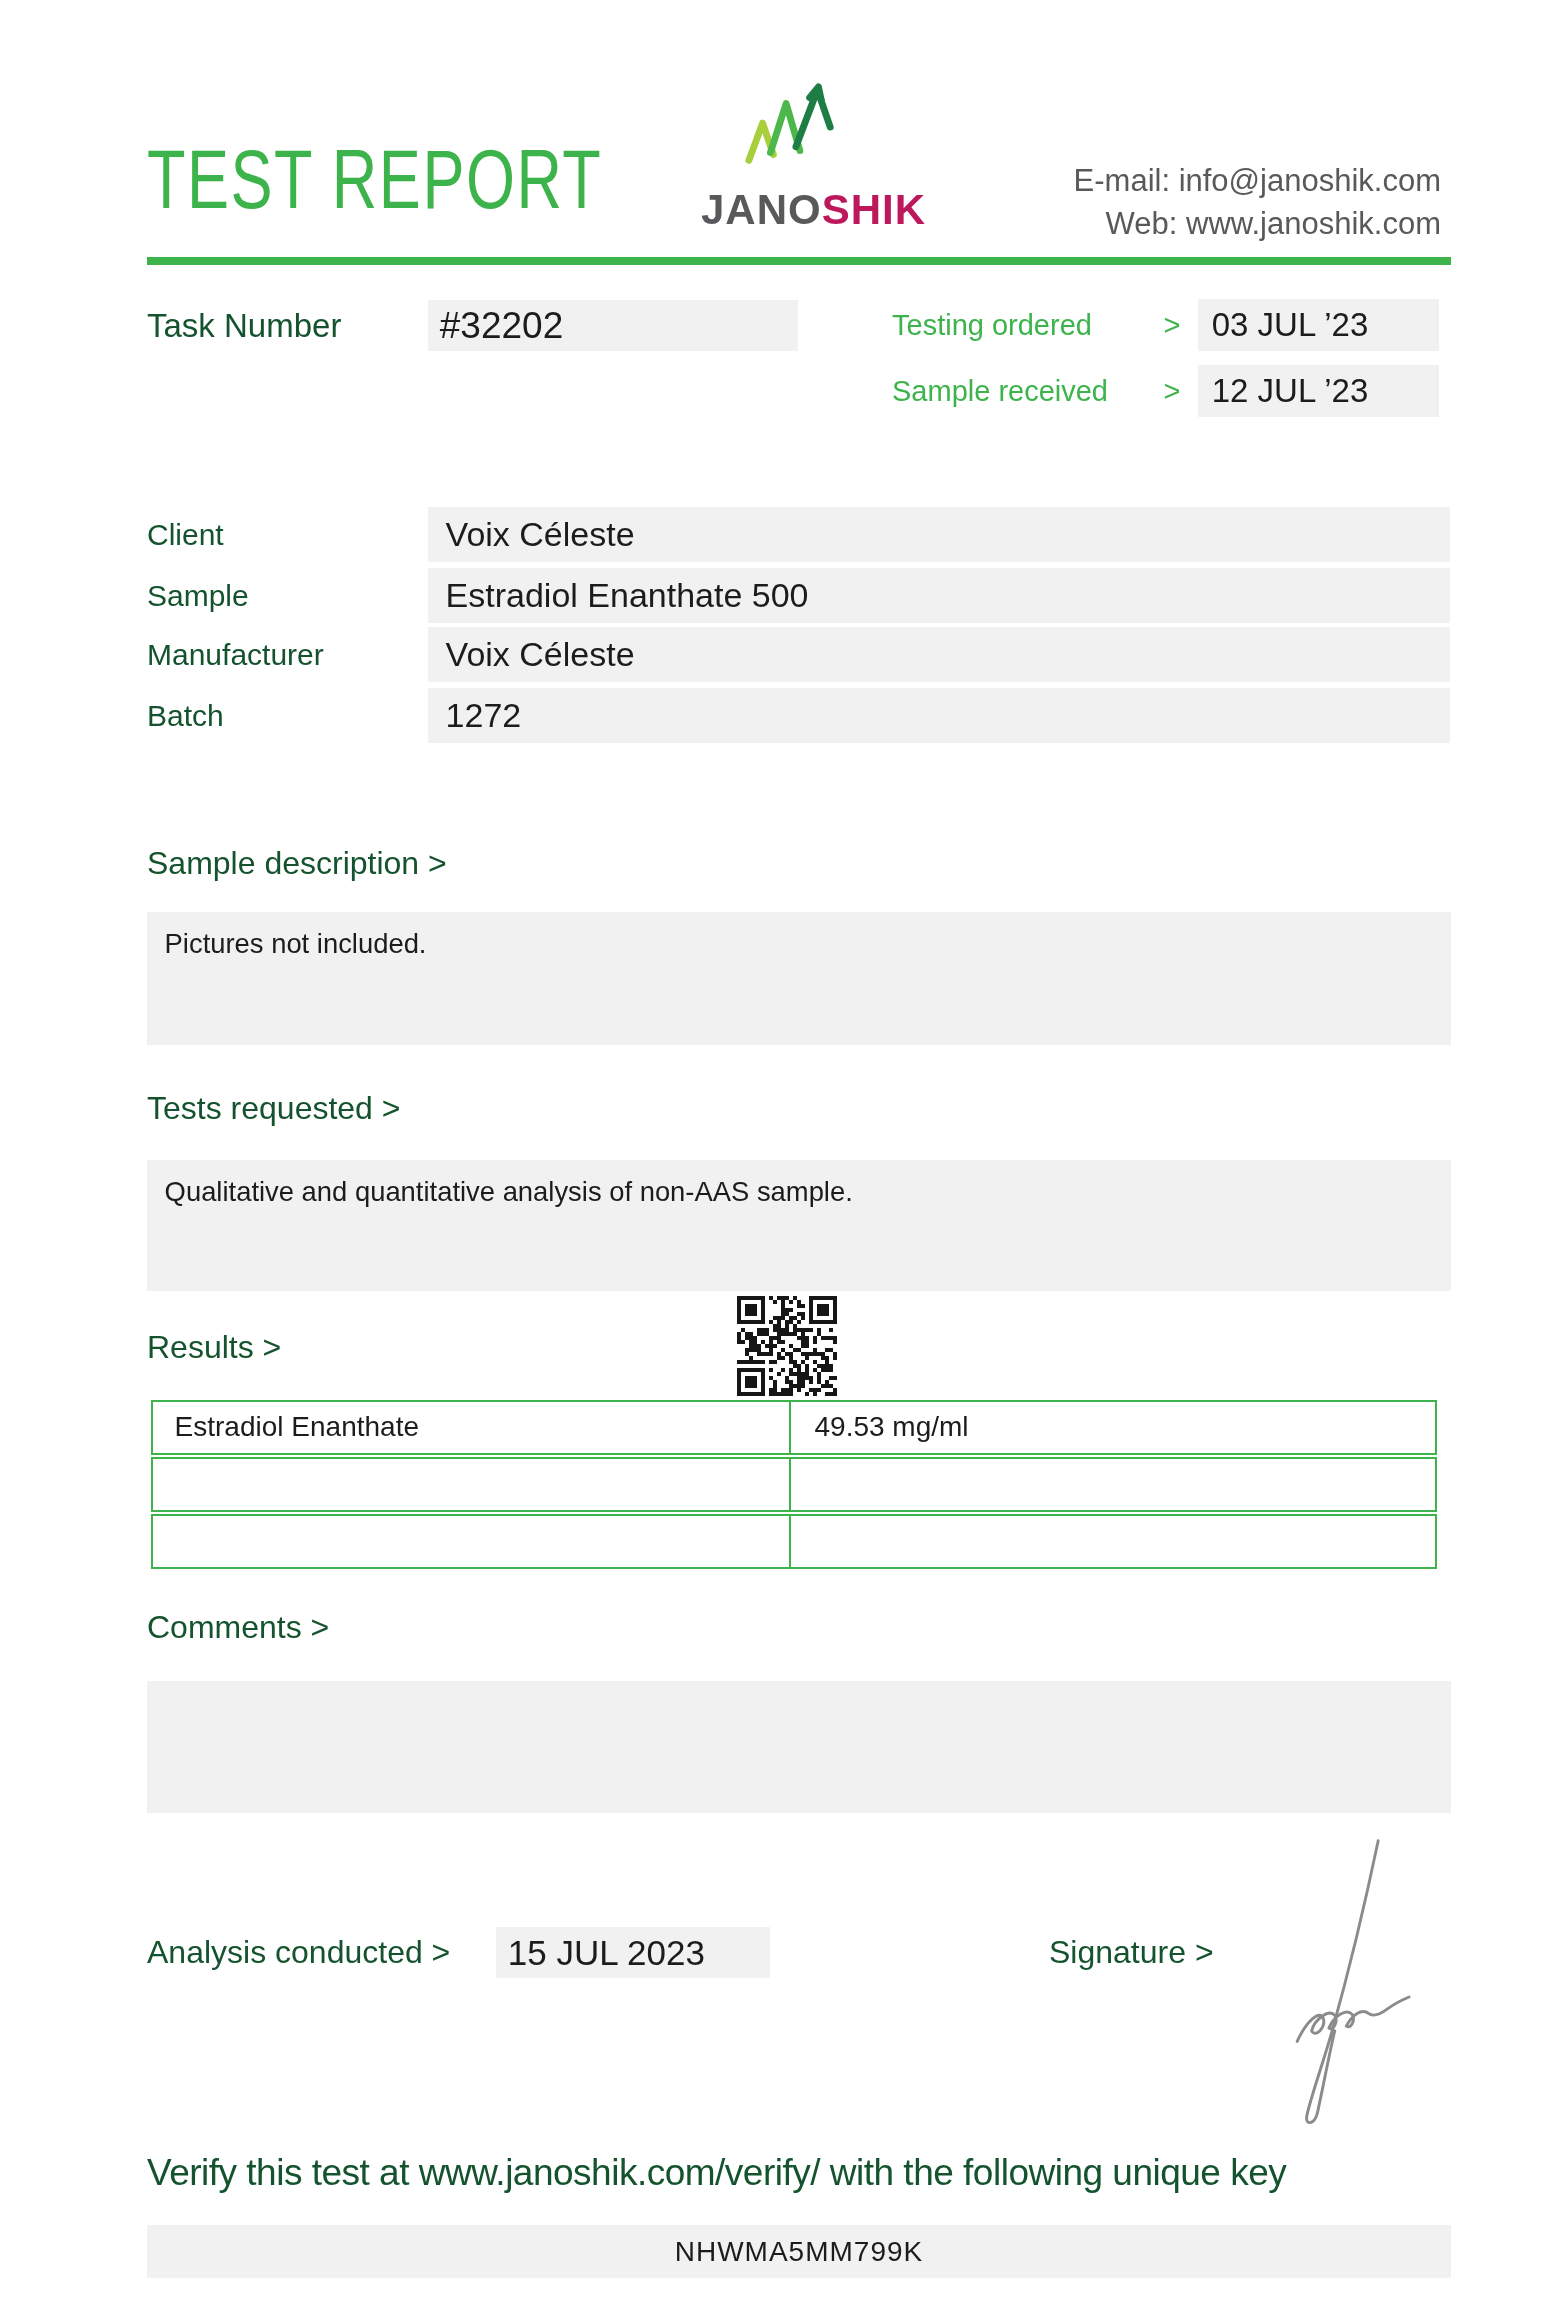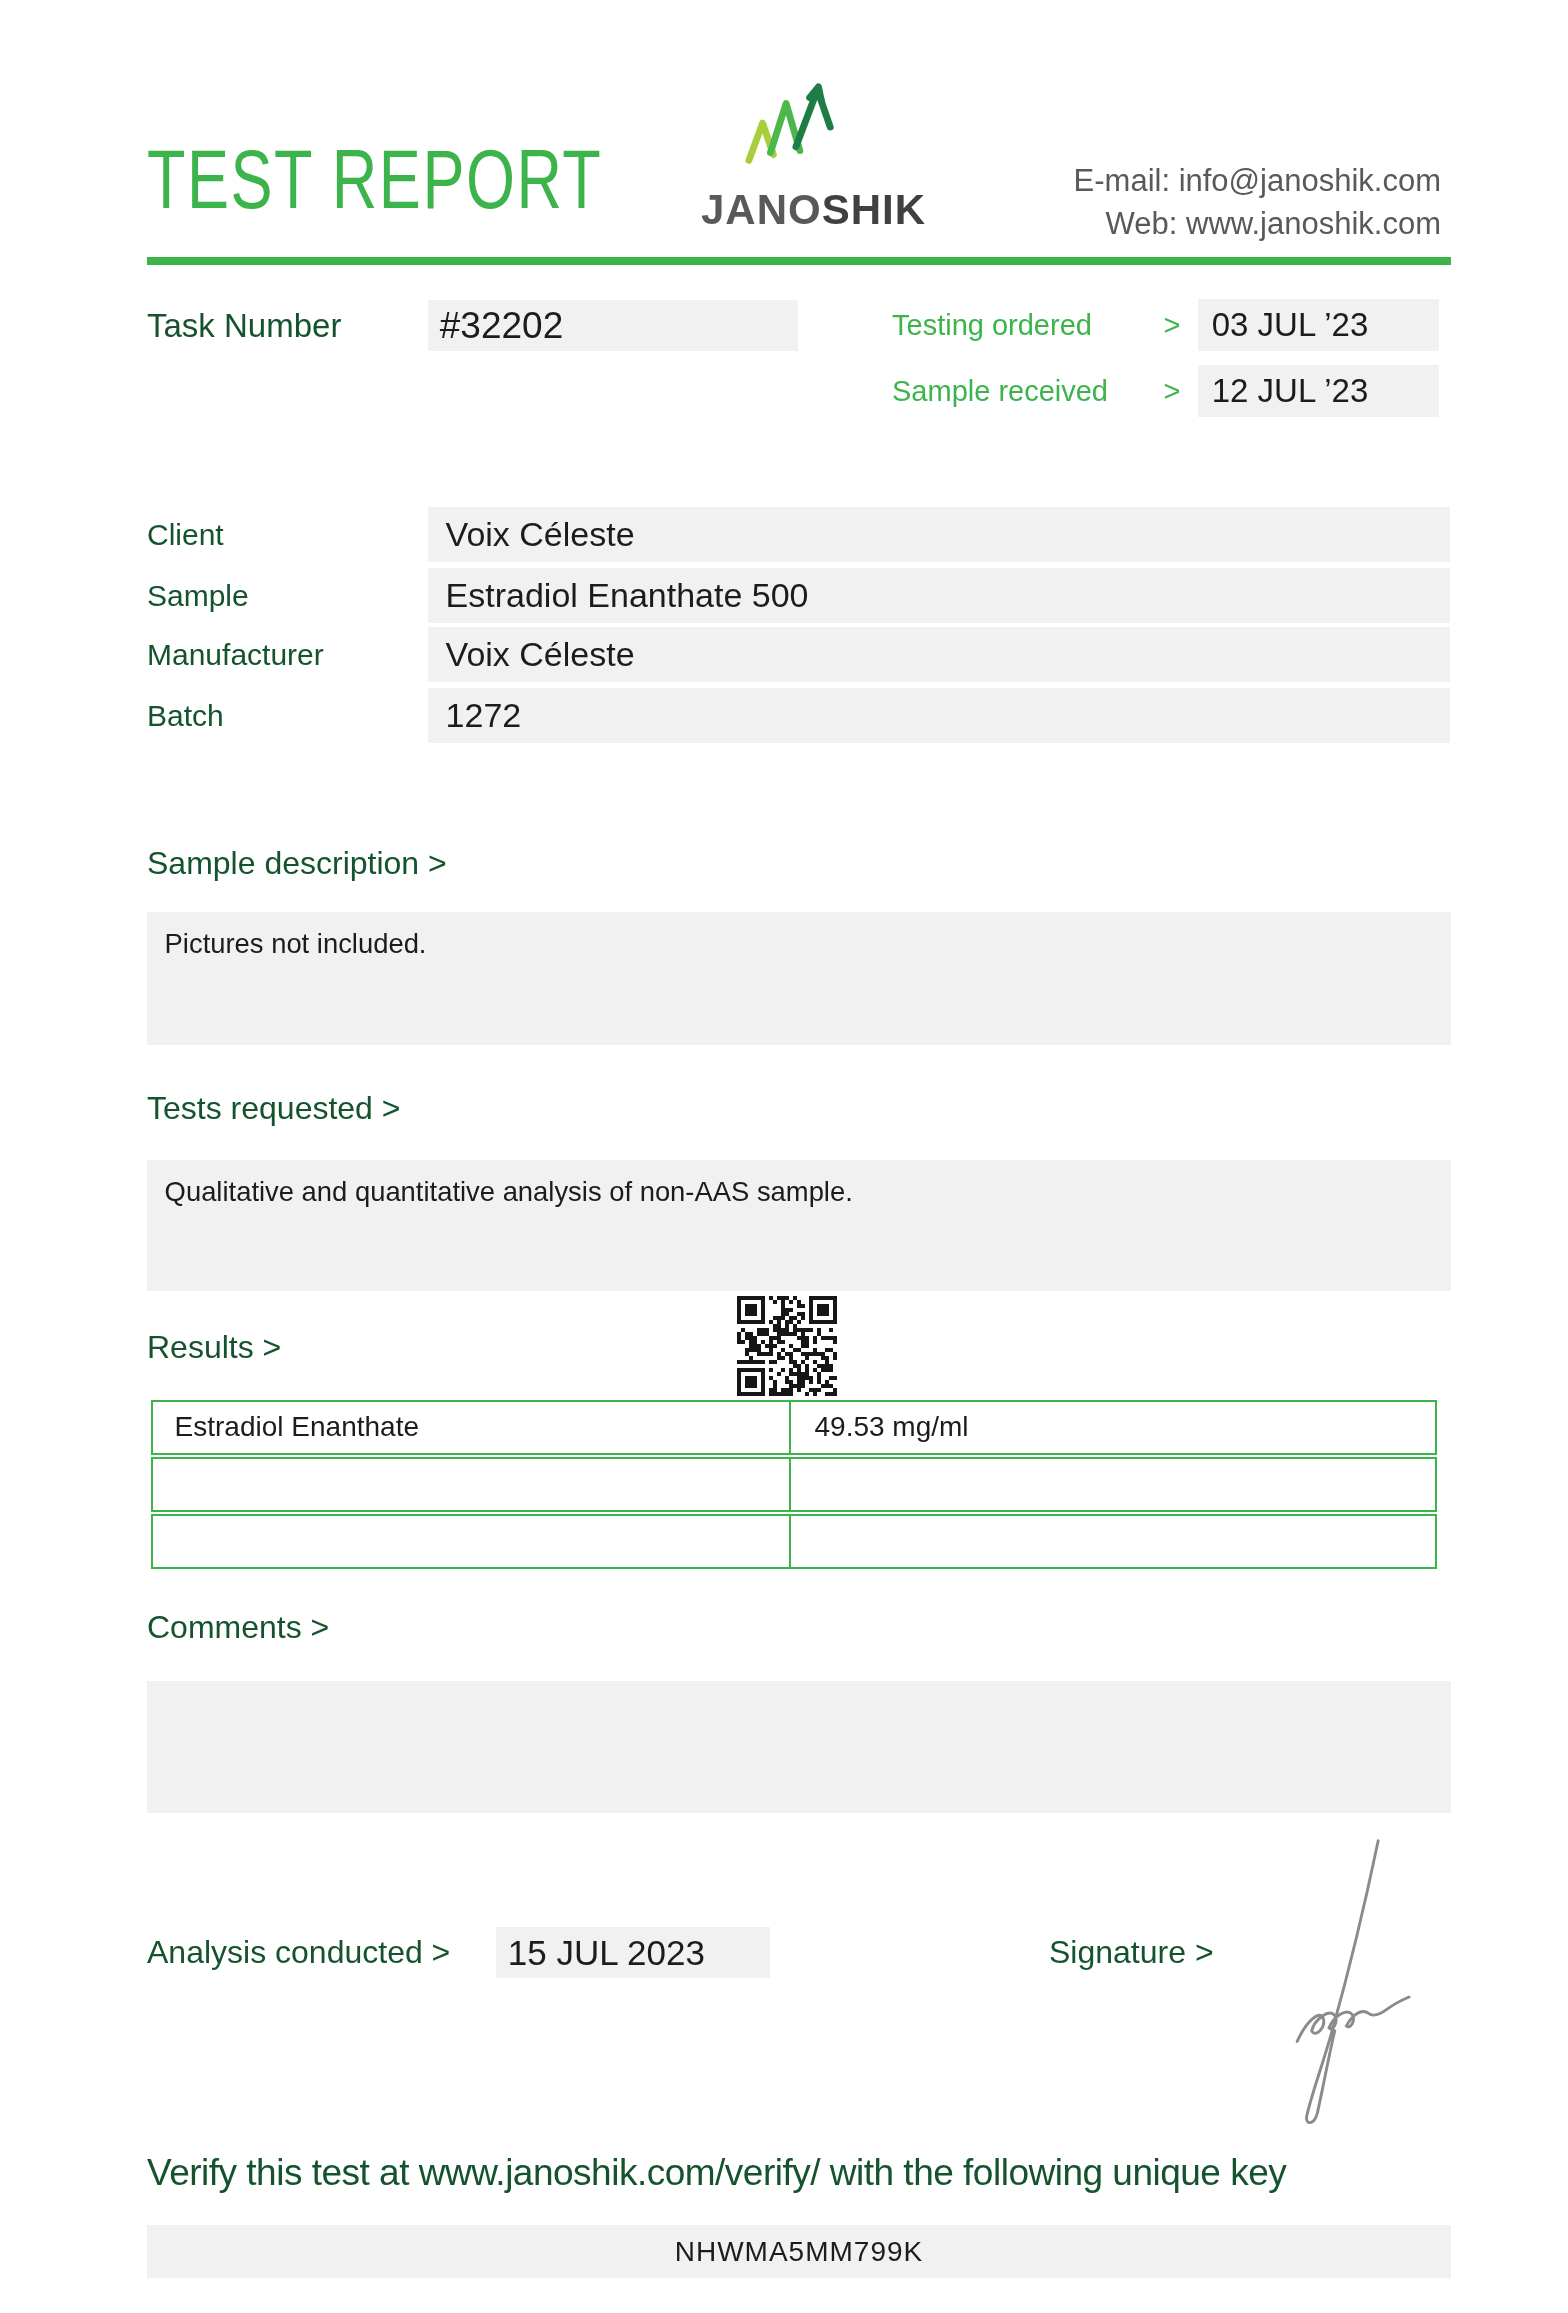--- a/index.html
+++ b/index.html
@@ -17,21 +17,21 @@
   #title {
     left:147px; top:137px; font-size:84px; line-height:84px;
     color:#3cb44b; white-space:nowrap; letter-spacing:2px; font-weight:normal;
     transform:scaleX(0.75); transform-origin:0 50%;
   }
   #logo { left:686px; top:82px; width:255px; height:153px; }
   #logo-icon { position:absolute; left:55px; top:0; width:102px; height:98px; }
   #logo-text { position:absolute; left:0; top:104px; width:255px; text-align:center;
     font-size:42px; font-weight:bold; letter-spacing:1px; white-space:nowrap; }
   .logo-gray { color:#58595b; }
-  .logo-green { color:#404040; }
+  .logo-green { color:#be185d; }
   #contact { right:127px; top:159px; text-align:right; font-size:31px; color:#58595b; line-height:43px; }
   #divider { left:147px; top:257px; width:1304px; height:7.8px; background:#3cb44b; }
 
   #task-label { left:147px; top:300px; line-height:51px; font-size:33px; }
   #task-box { left:428px; top:300px; width:370px; height:51px; font-size:37px; line-height:51px; padding-left:11.8px; }
 
   .date-row { left:892px; width:547px; height:52px; display:flex; }
   #date-row-0 { top:299px; }
   #date-row-1 { top:365px; }
   .date-label { width:306px; display:flex; justify-content:space-between; align-items:center;

